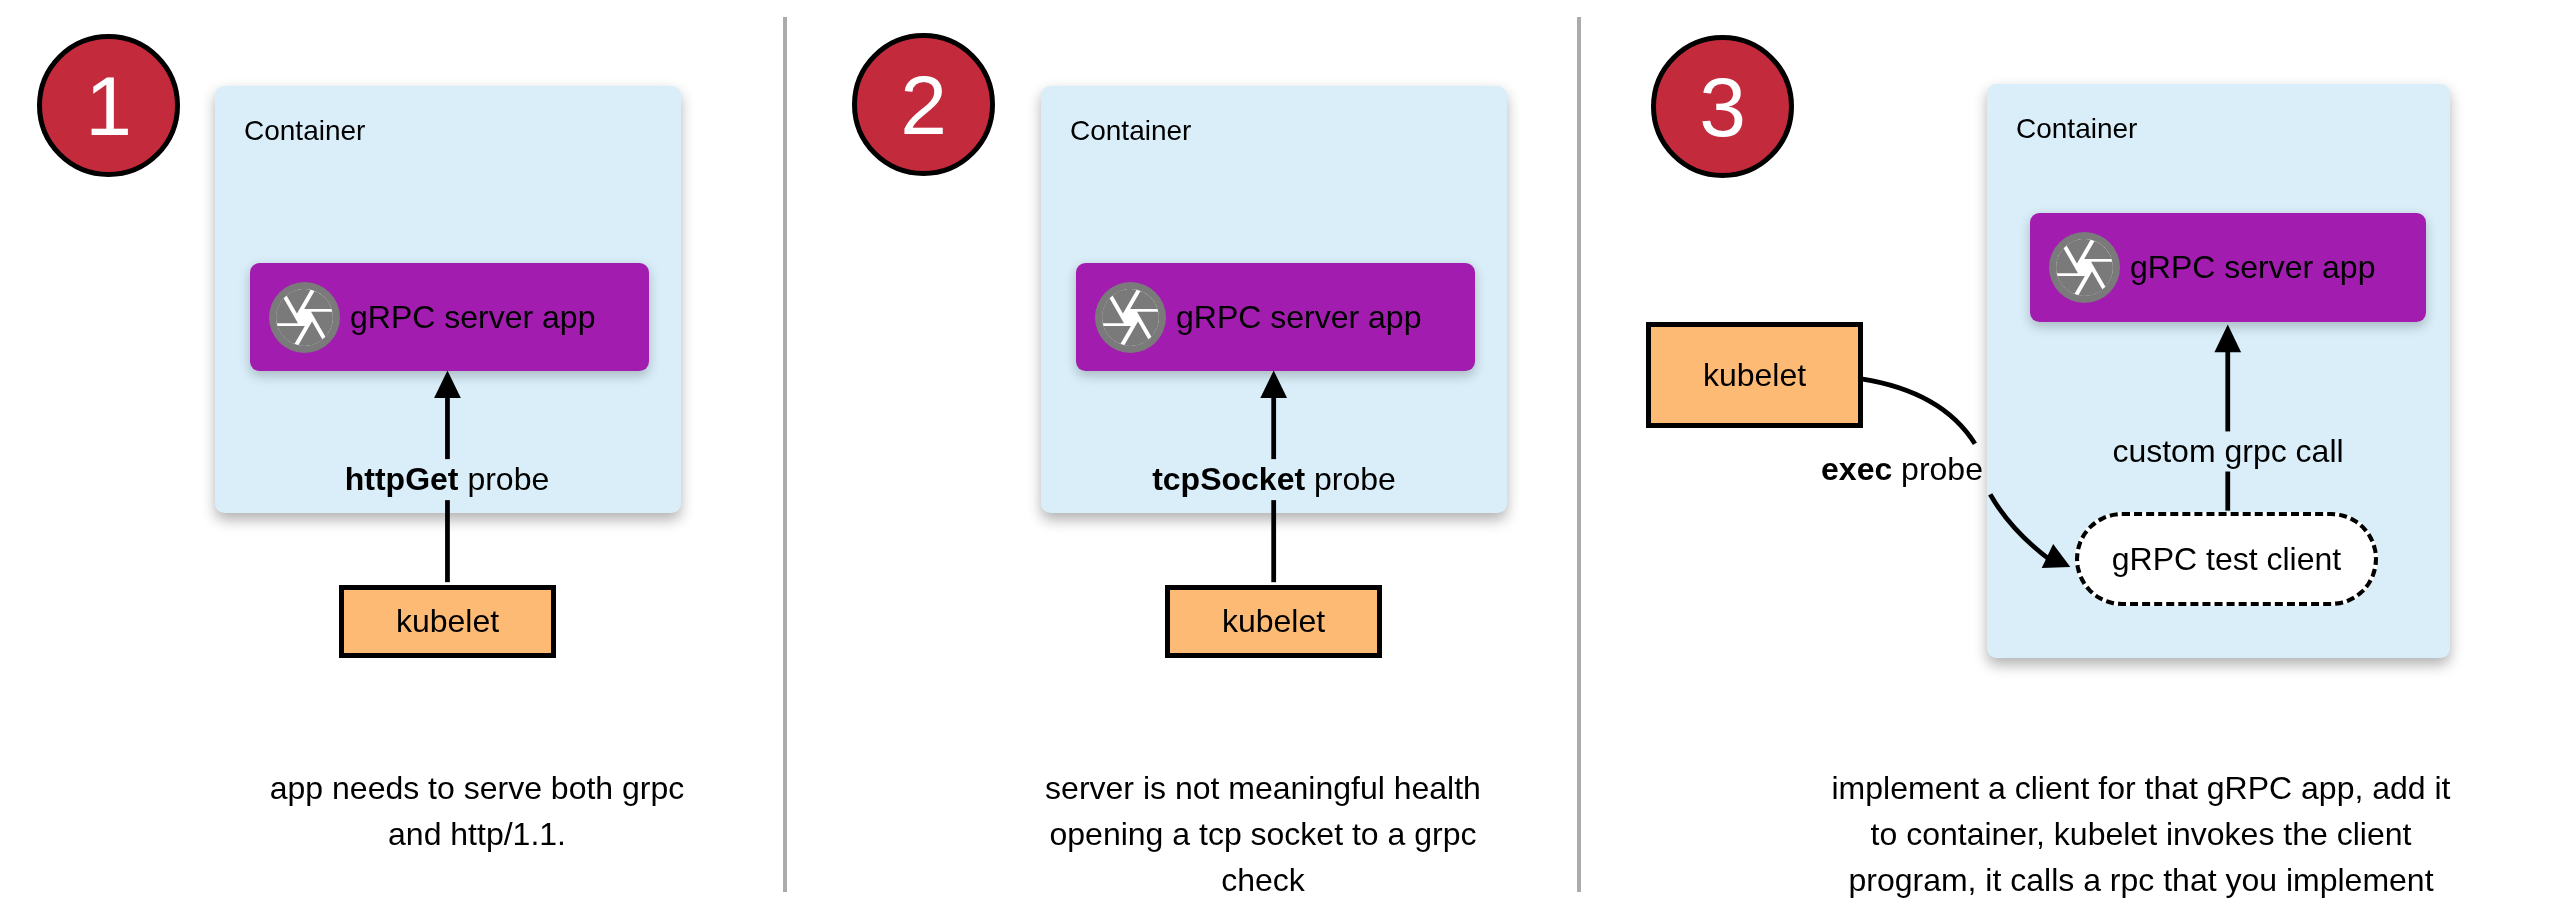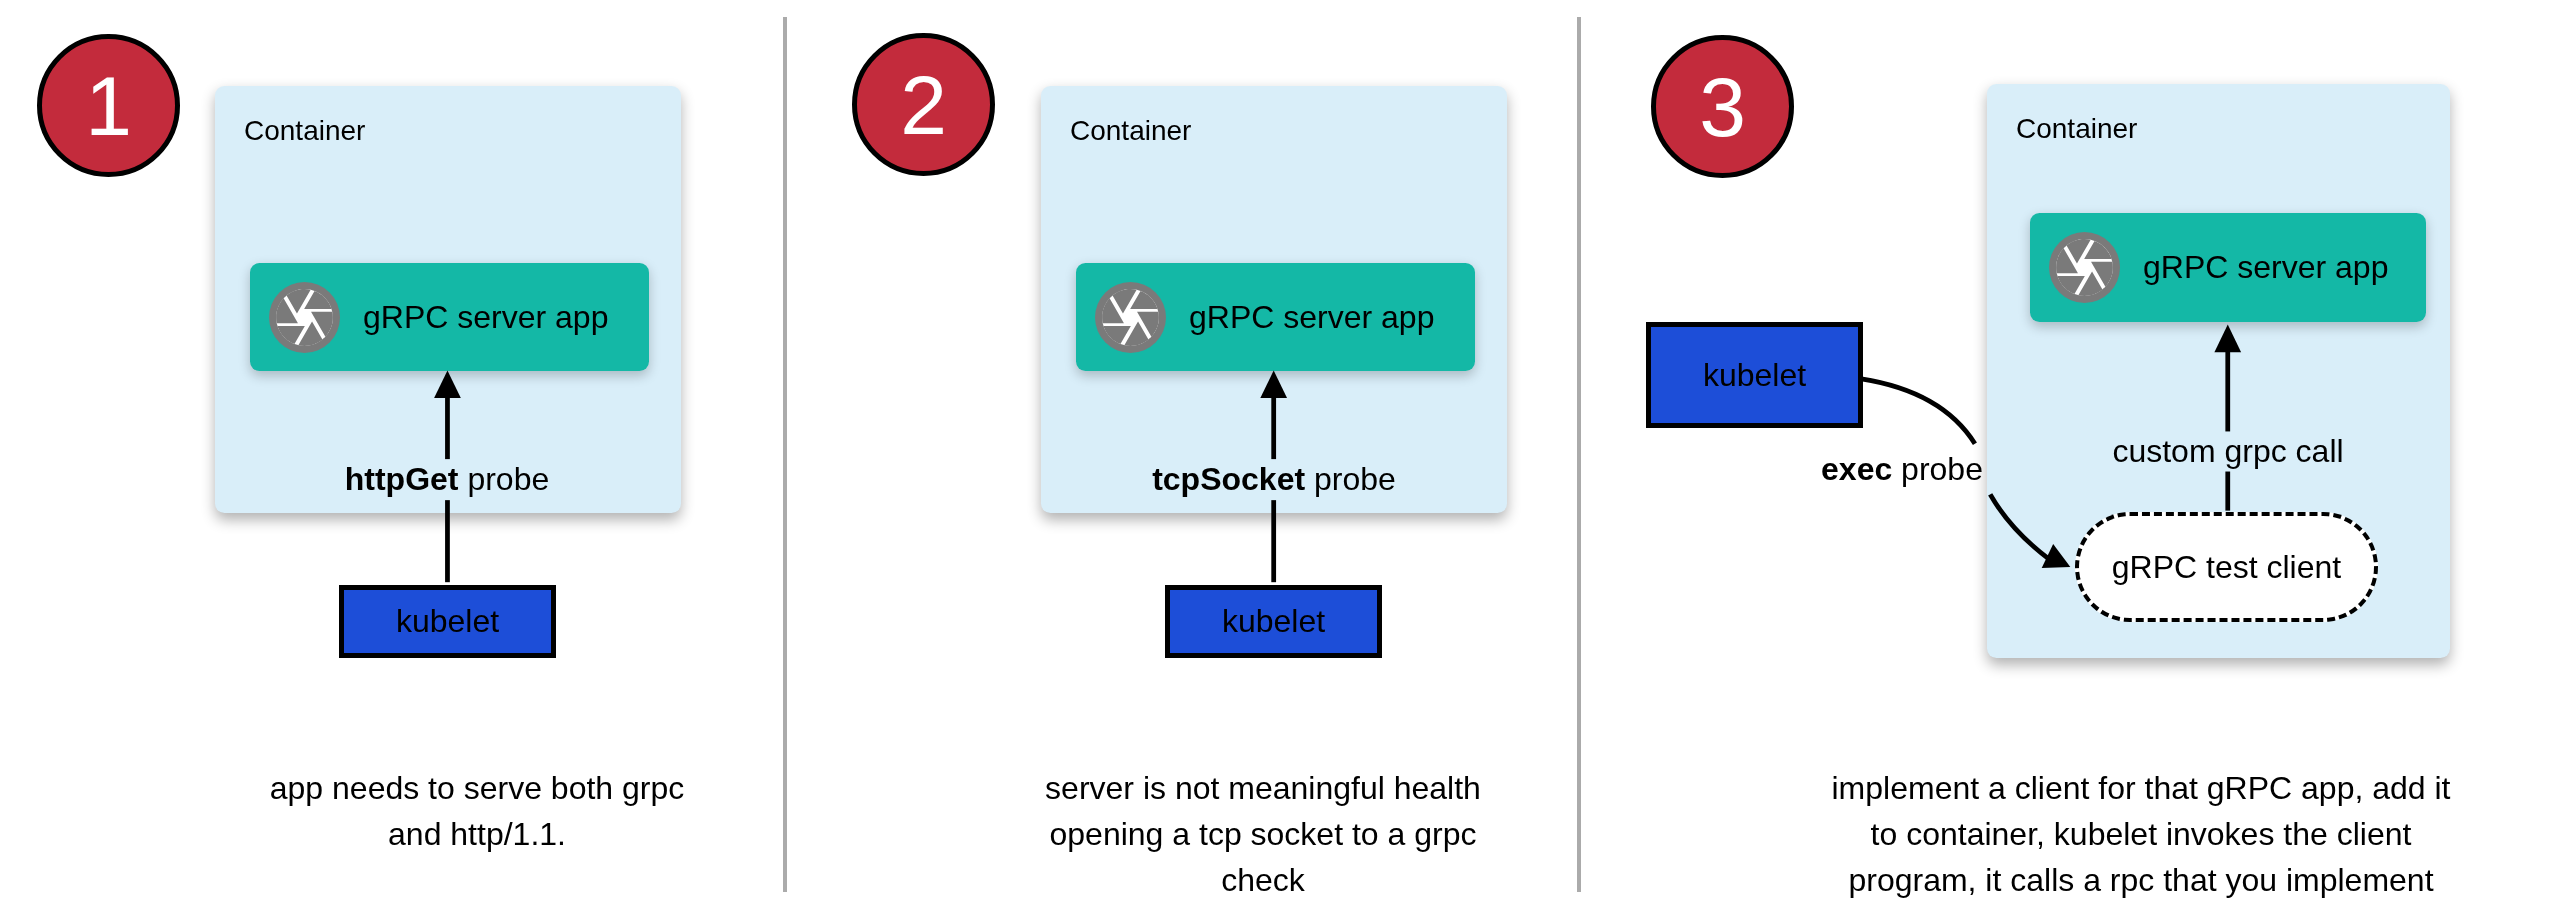--- a/index.html
+++ b/index.html
@@ -13,27 +13,27 @@
     color:#fff; display:flex; align-items:center; justify-content:center;
     font-size:84px; line-height:1;
   }
   .divider { position:absolute; top:17px; width:3.8px; height:875px; background:var(--divider-gray,#ABABAB); }
   .container-box {
     position:absolute; background:var(--container-fill,#D9EEF9); border-radius:9.5px;
     box-shadow:0 6.7px 13.4px rgba(0,0,0,0.30);
   }
   .container-label { position:absolute; left:29px; top:29px; font-size:28px; }
   .app-box {
-    position:absolute; background:#14b8a6; border-radius:9.5px; box-sizing:border-box;
+    position:absolute; background:#a21caf; border-radius:9.5px; box-sizing:border-box;
     box-shadow:0 4.8px 11.4px rgba(0,0,0,0.22);
-    display:flex; align-items:center; gap:23px; padding-left:19px;
+    display:flex; align-items:center; gap:10px; padding-left:19px;
   }
   .app-label { font-size:32px; white-space:nowrap; }
   .kubelet-box {
-    position:absolute; background:#1d4ed8; border:5.7px solid #000; box-sizing:border-box;
+    position:absolute; background:#fdba74; border:5.7px solid #000; box-sizing:border-box;
     display:flex; align-items:center; justify-content:center; font-size:32px;
   }
   .probe-label, .float-label {
     position:absolute; transform:translate(-50%,-50%); font-size:32px; white-space:nowrap;
   }
   .stadium {
     position:absolute; background:#fff; border:4.8px dashed #000; border-radius:59px;
     box-sizing:border-box; display:flex; align-items:center; justify-content:center;
     font-size:32px;
   }
@@ -108,21 +108,21 @@
         <g transform="translate(0.48,0.48) scale(0.96)">
           <path fill="var(--icon-gray,#7A7A7A)" d="M9.4 10.5l4.77-8.26C13.47 2.09 12.75 2 12 2c-2.4 0-4.6.85-6.32 2.25l3.66 6.35.06-.1zM21.54 9c-.92-2.92-3.15-5.26-6-6.34L11.88 9h9.66zm.26 1h-7.49l.29.5 4.76 8.25C21 16.97 22 14.61 22 12c0-.69-.07-1.35-.2-2zM8.54 12l-3.9-6.75C3.01 7.03 2 9.39 2 12c0 .69.07 1.35.2 2h7.49l-1.15-2zm-6.08 3c.92 2.92 3.15 5.26 6 6.34L12.12 15H2.46zm11.27 0l-3.9 6.76c.7.15 1.42.24 2.17.24 2.4 0 4.6-.85 6.32-2.25l-3.66-6.35-.93 1.6z"></path>
         </g>
       </svg>
       <span class="app-label">gRPC server app</span>
     </div>
   </div>
   <div class="kubelet-box" style="left:1646px; top:322px; width:217px; height:106px;">kubelet</div>
   <div class="probe-label" style="left:1902px; top:469px;"><b>exec</b><span> probe</span></div>
   <div class="float-label" style="left:2228px; top:451px;">custom grpc call</div>
-  <div class="stadium" style="left:2075px; top:512px; width:303px; height:110px;">gRPC test client</div>
+  <div class="stadium" style="left:2075px; top:512px; width:303px; height:94px;">gRPC test client</div>
   <div class="caption" style="left:2141px; top:765px;">
     <div>implement a client for that gRPC app, add it</div>
     <div>to container, kubelet invokes the client</div>
     <div>program, it calls a rpc that you implement</div>
   </div>
 
   <svg class="arrow-layer" width="2576" height="923" viewBox="0 0 2700 967">
 
     <path d="M469 610 L469 524"></path>
     <path d="M469 481 L469 399"></path>

